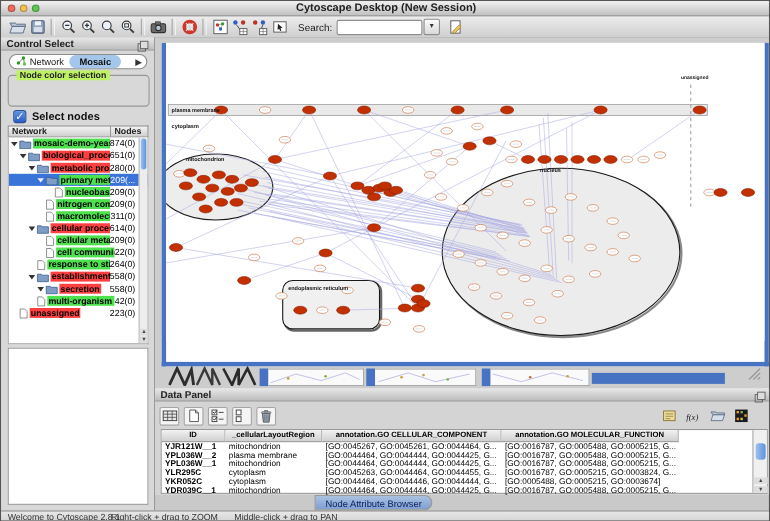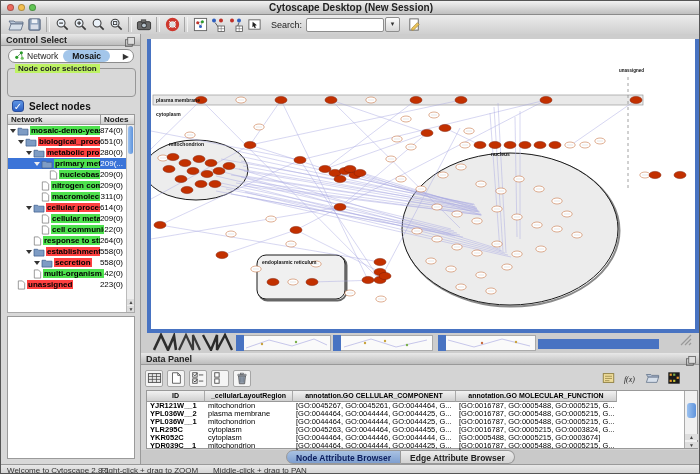--- a/index.html
+++ b/index.html
@@ -67,21 +67,21 @@
   .dbtn{width:18px;height:17px;background:#F5F5F5;border:1px solid #A5A5A5;border-radius:2px;display:flex;align-items:center;justify-content:center;box-sizing:border-box;}
   #dp-toolbar-right{position:absolute;right:18px;top:15px;height:20px;display:flex;align-items:center;gap:4px;}
   #dp-table{position:absolute;left:5px;top:37px;width:552px;height:59px;background:#FFF;border:1px solid #999;box-sizing:border-box;}
   .hrow,.drow{display:grid;grid-template-columns:58px 88px 163px 161px;}
   .hrow div{background:linear-gradient(#F2F2F2,#D0D0D0);border-right:1px solid #AAA;border-bottom:1px solid #999;font-size:7px;font-weight:bold;text-align:center;line-height:10px;height:10px;overflow:hidden;white-space:nowrap;}
   .drow div{font-size:7.5px;line-height:8px;height:8px;padding-left:3px;overflow:hidden;white-space:nowrap;color:#000;box-sizing:border-box;}
   .drow div:first-child{font-weight:bold;}
   #dp-scroll{position:absolute;right:0;top:0;width:13px;height:100%;background:#F0F0F0;border-left:1px solid #AAA;box-sizing:border-box;}
   
   #attr-tabs{left:285px;top:449px;height:14px;display:flex;}
-  .atab{font-size:8.5px;font-weight:bold;line-height:14px;padding:0 9px;background:linear-gradient(#EDEDED,#D2D2D2);border:1px solid #999;border-left:none;color:#222;}
+  .atab{font-size:8.5px;font-weight:normal;line-height:14px;padding:0 9px;background:linear-gradient(#EDEDED,#D2D2D2);border:1px solid #999;border-left:none;color:#222;}
   .atab:first-child{border-left:1px solid #999;border-radius:7px 0 0 7px;background:linear-gradient(#A9C2E2,#7E9FD0);color:#0B1E5E;}
   .atab:last-child{border-radius:0 7px 7px 0;}
   #statusbar{left:0;top:463px;width:700px;height:11px;background:linear-gradient(#E8E8E8,#CFCFCF);border-top:1px solid #9A9A9A;}
   #statusbar span{position:absolute;font-size:8px;color:#333;top:1px;}
 </style>
 </head>
 <body>
 
 <div id="app">
 
@@ -816,21 +816,20 @@
       <div id="dp-scroll">
         <span class="thumb" style="left:2px;width:9px;top:12px;height:15px"></span>
         <span class="sc-arr" style="bottom:8px;width:13px">▲</span>
         <span class="sc-arr" style="bottom:0;width:13px">▼</span>
       </div>
     </div>
   </div>
 
   <div id="attr-tabs" class="abs">
       <span class="atab">Node Attribute Browser</span>
-      <span class="atab">Edge Attribute Browser</span>
     </div>
 
   <div id="statusbar" class="abs">
     <span style="left:6px">Welcome to Cytoscape 2.8.1</span>
     <span style="left:100px">Right-click + drag to ZOOM</span>
     <span style="left:212px">Middle-click + drag to PAN</span>
   </div>
 
 </div>
 

